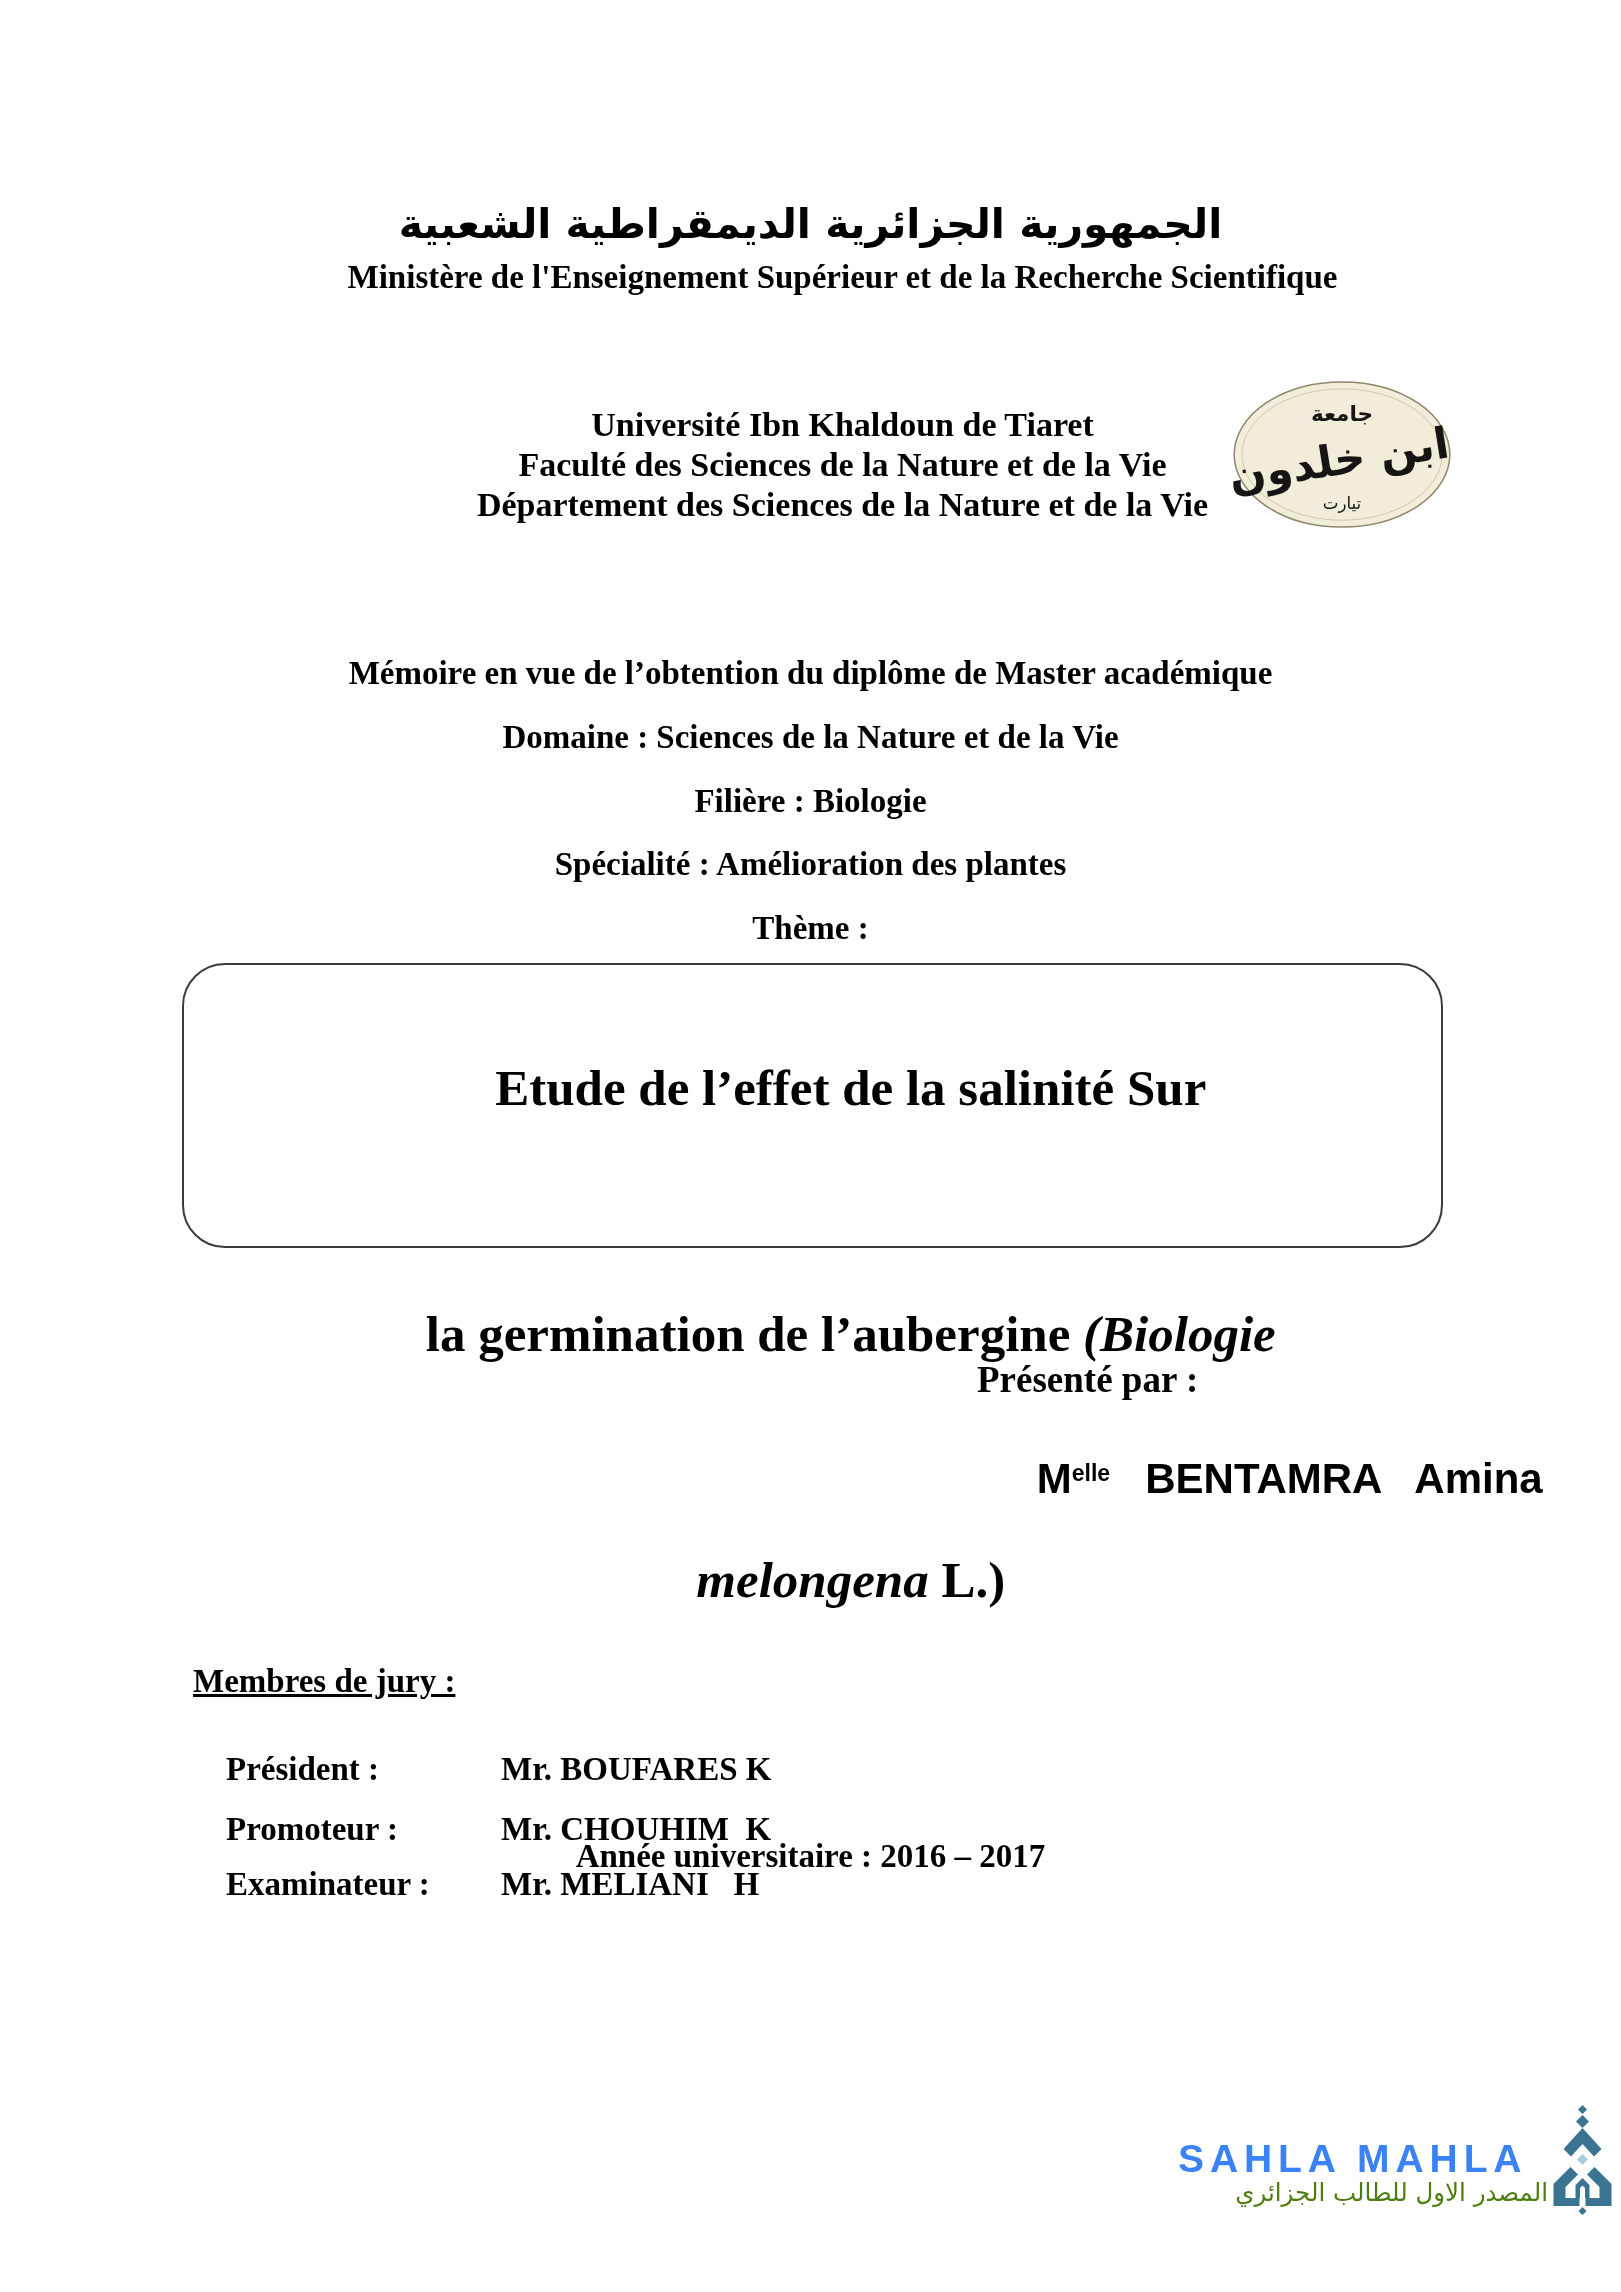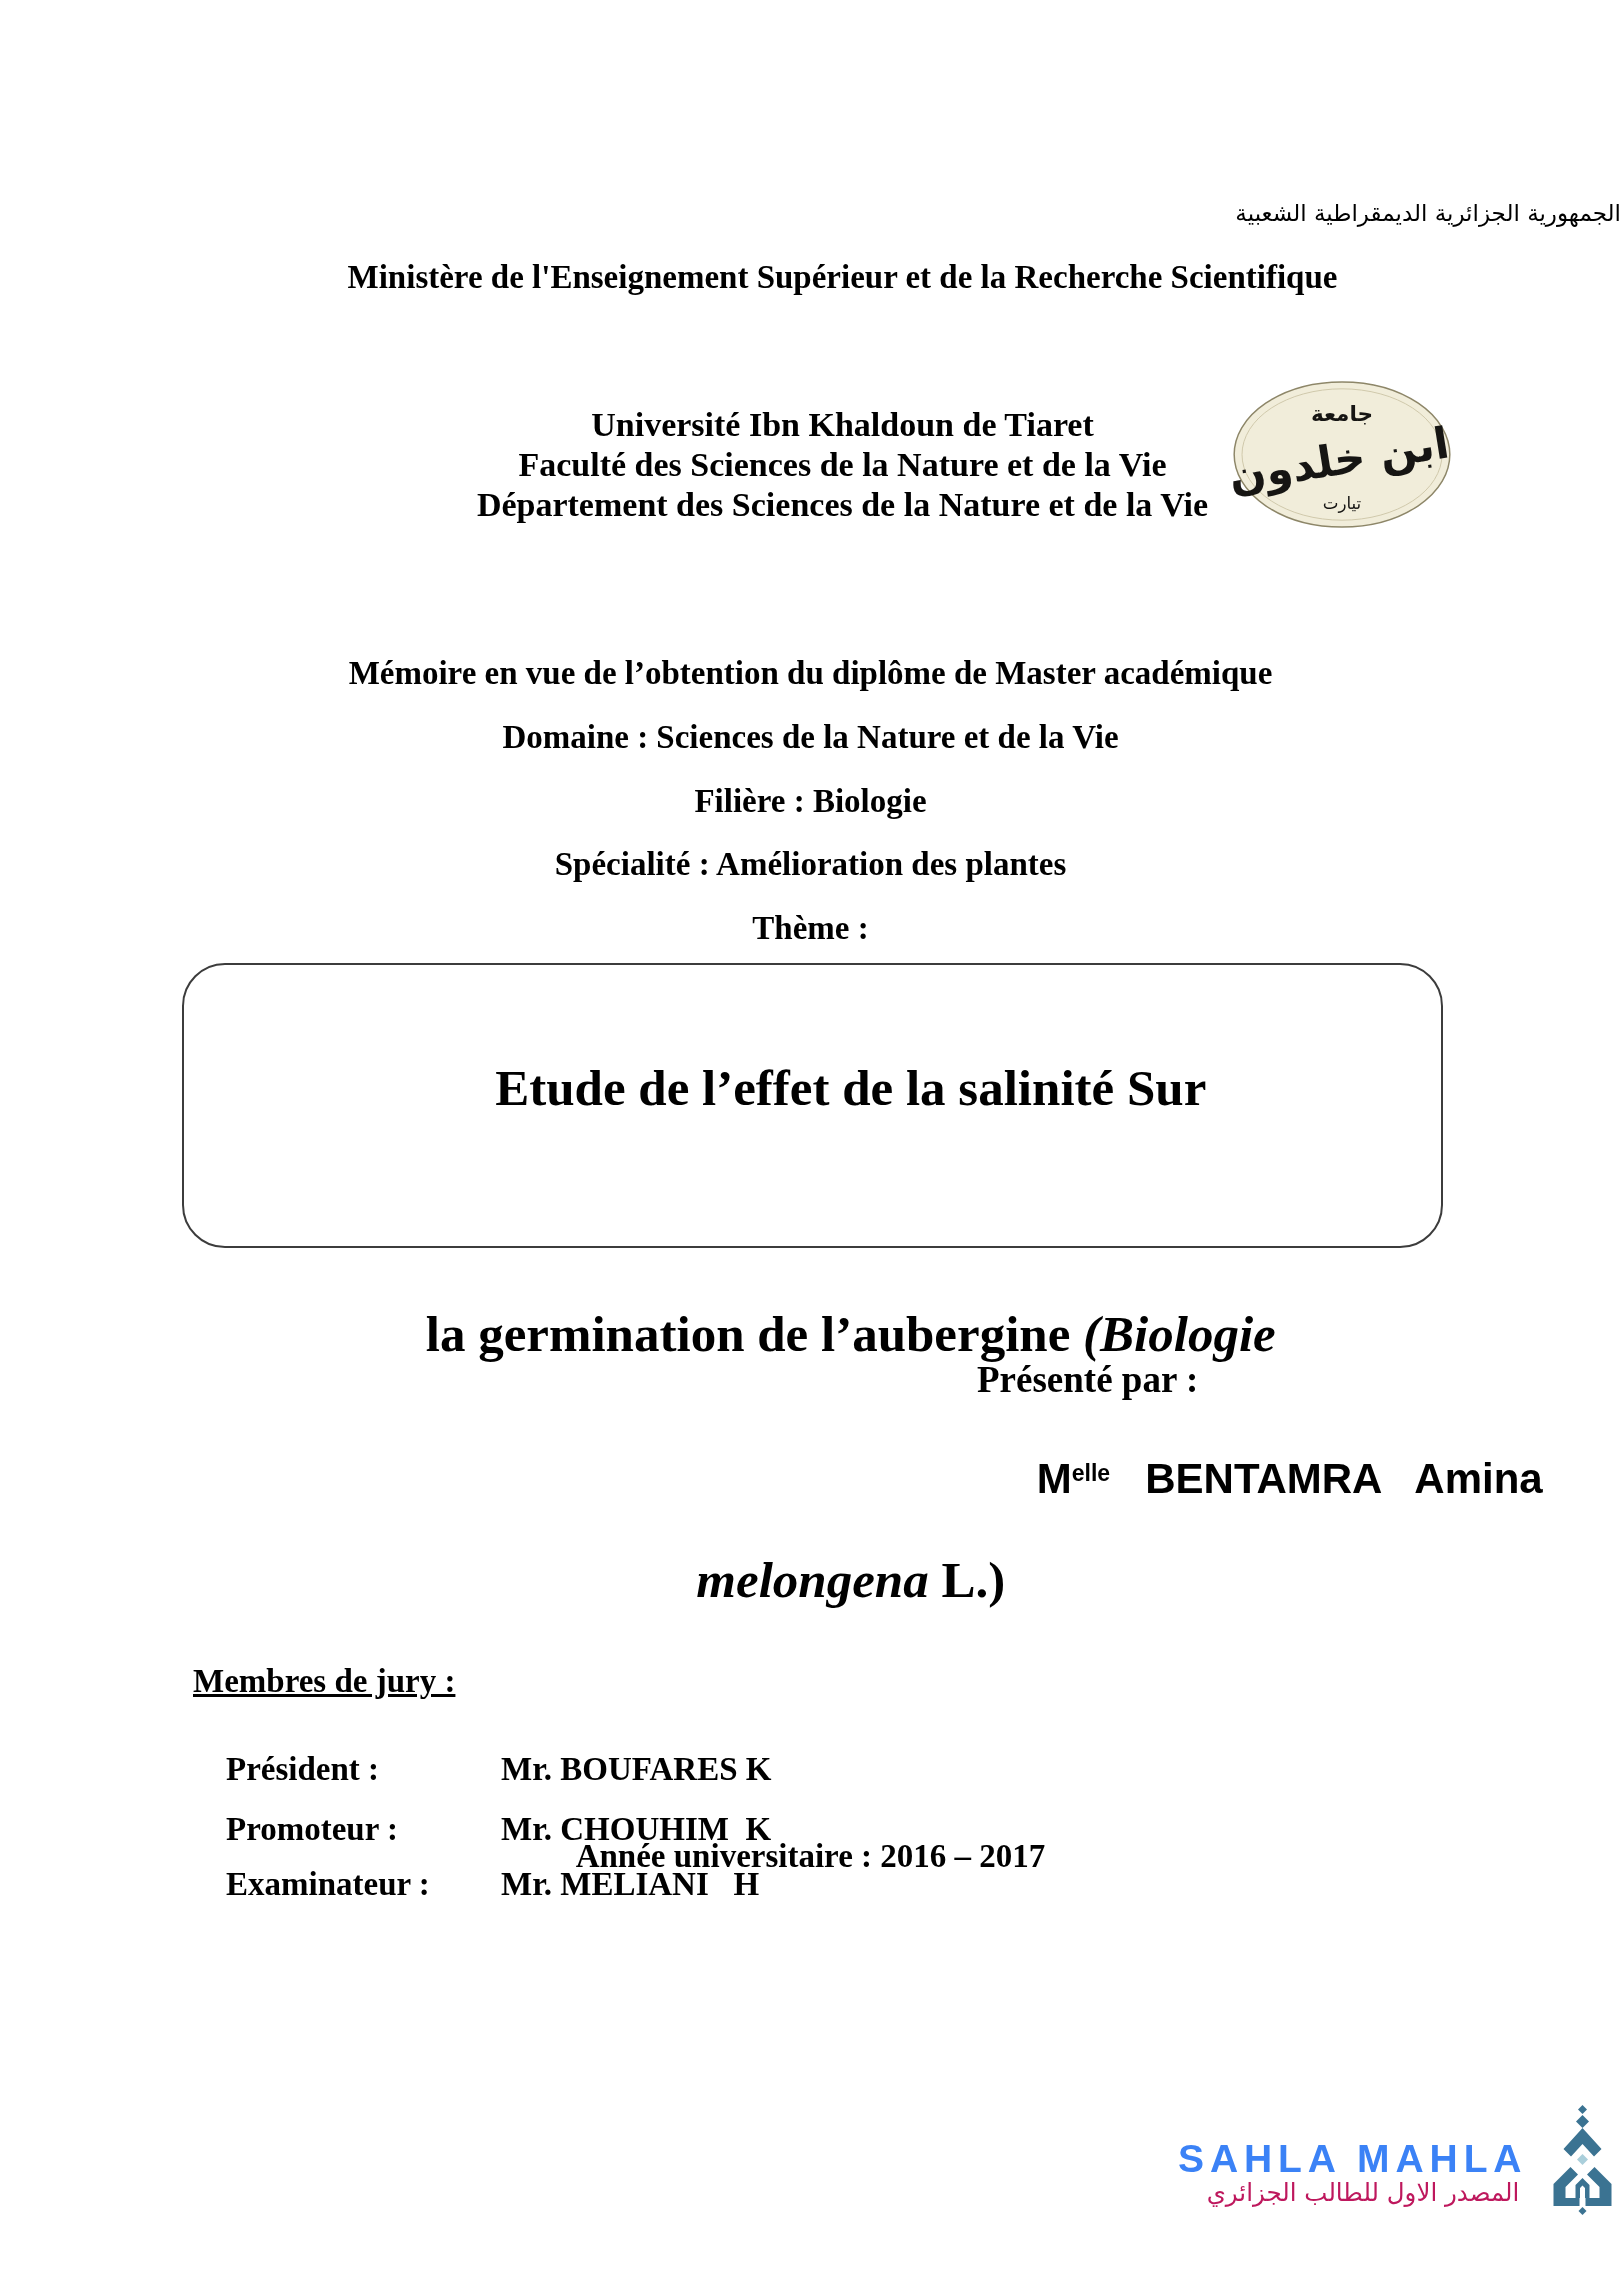--- a/index.html
+++ b/index.html
@@ -10,21 +10,21 @@
     background:#ffffff;
     font-family:"Liberation Serif","DejaVu Serif",serif;
     color:#000;
     overflow:hidden;
   }
   .abs { position:absolute; }
   .center { left:0; width:100%; text-align:center; }
 
   .arabic { font-family:"DejaVu Sans",sans-serif; }
 
-  .arabic-title { top:200px; font-size:23px; font-weight:normal; letter-spacing:1px;text-align:right; }
+  .arabic-title { top:200px; font-size:41px; font-weight:bold; letter-spacing:1px; }
   .ministry     { top:259px; font-size:33px; font-weight:bold;padding-left:32px; }
 
   .univ-block   { top:405px; font-size:34px; font-weight:bold; line-height:40px;margin-left:32px; }
 
   .seal { left:1233px; top:380px; width:218px; height:149px; }
   .seal svg { display:block; width:100%; height:100%; }
   .seal text { font-family:"DejaVu Sans",sans-serif; fill:#161513; }
 
   .memoire    { top:655px;  font-size:33px; font-weight:bold; }
   .domaine    { top:719px;  font-size:33px; font-weight:bold; }
@@ -59,23 +59,23 @@
 
   .year-line { top:1838px; font-size:33px; font-weight:bold; }
 
   .brand {
     left:1178px; top:2137px;
     font-family:"Liberation Sans","DejaVu Sans",sans-serif;
     font-weight:bold; font-size:39px; letter-spacing:5.9px;
     color:#3b82f6;
   }
   .brand-tagline {
-    left:1178px; top:2178px; width:370px; text-align:center;
+    left:1178px; top:2178px; width:370px; text-align:right;
     font-family:"DejaVu Sans",sans-serif;
-    font-size:24.5px; color:#be185d;
+    font-size:24.5px; color:#4d7c0f;
   }
   .brand-mark { left:1549px; top:2105px; width:67px; height:112px; }
   .brand-mark svg { display:block; width:100%; height:100%; }
 </style>
 </head>
 <body>
 
 <div class="page">
 
   <div class="abs center arabic arabic-title">الجمهورية الجزائرية الديمقراطية الشعبية</div>

